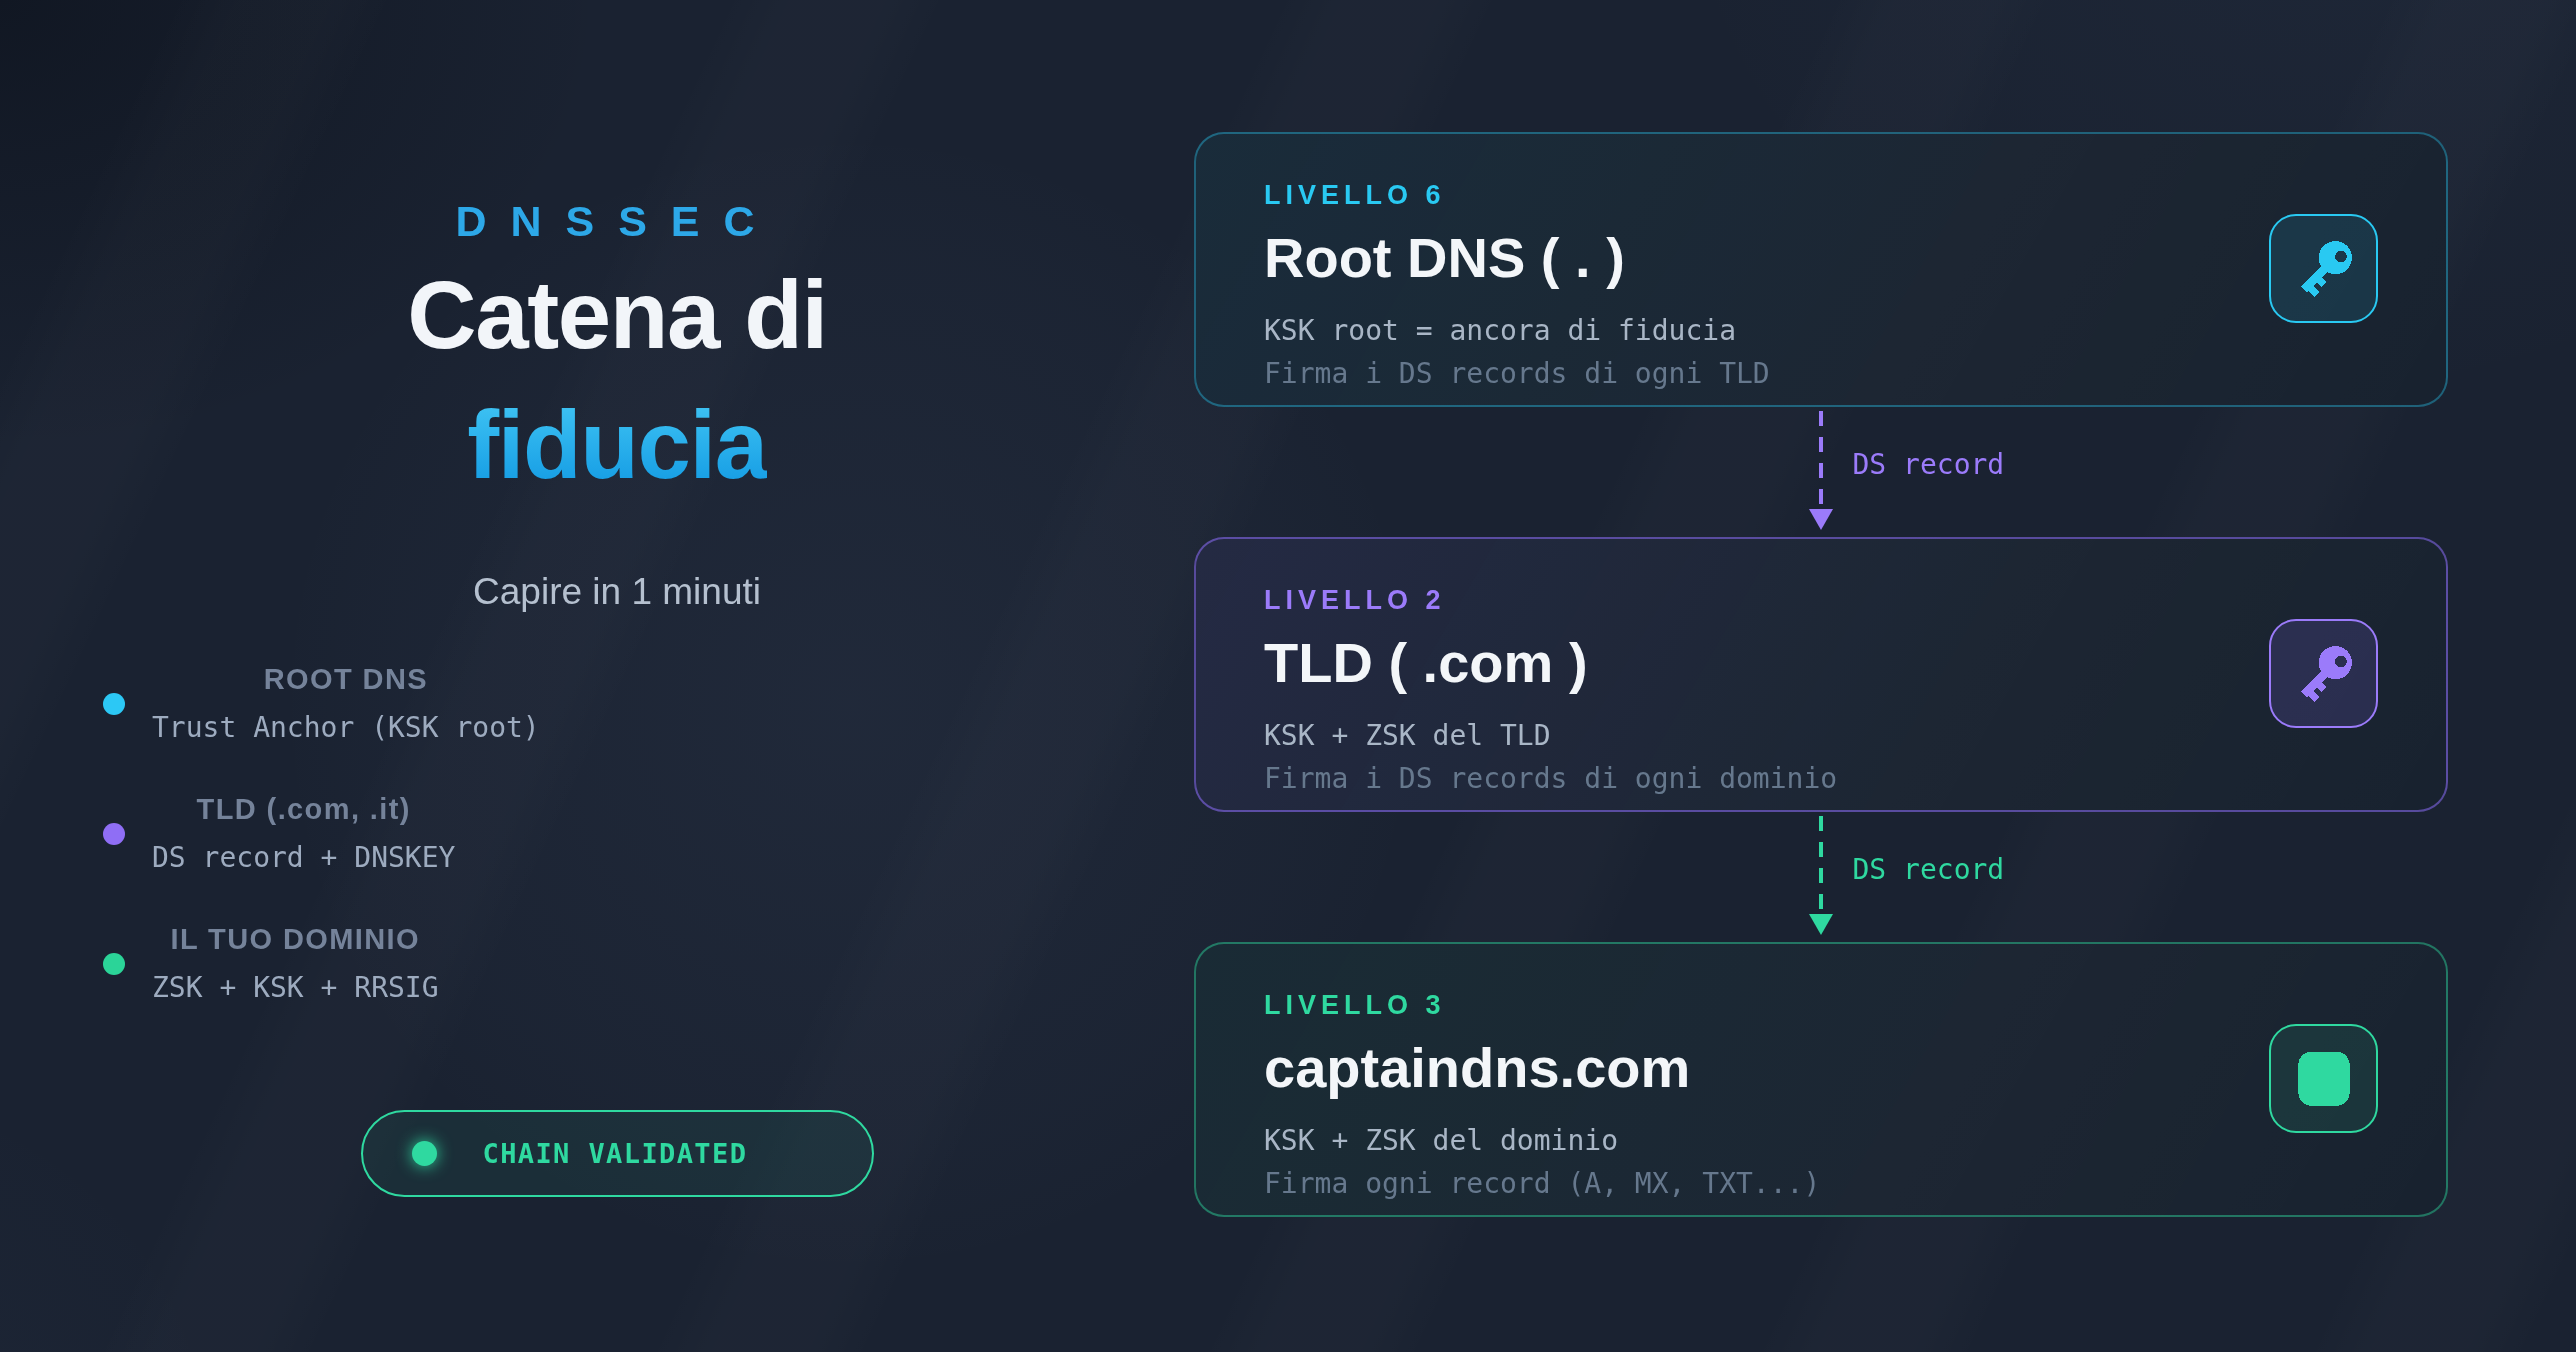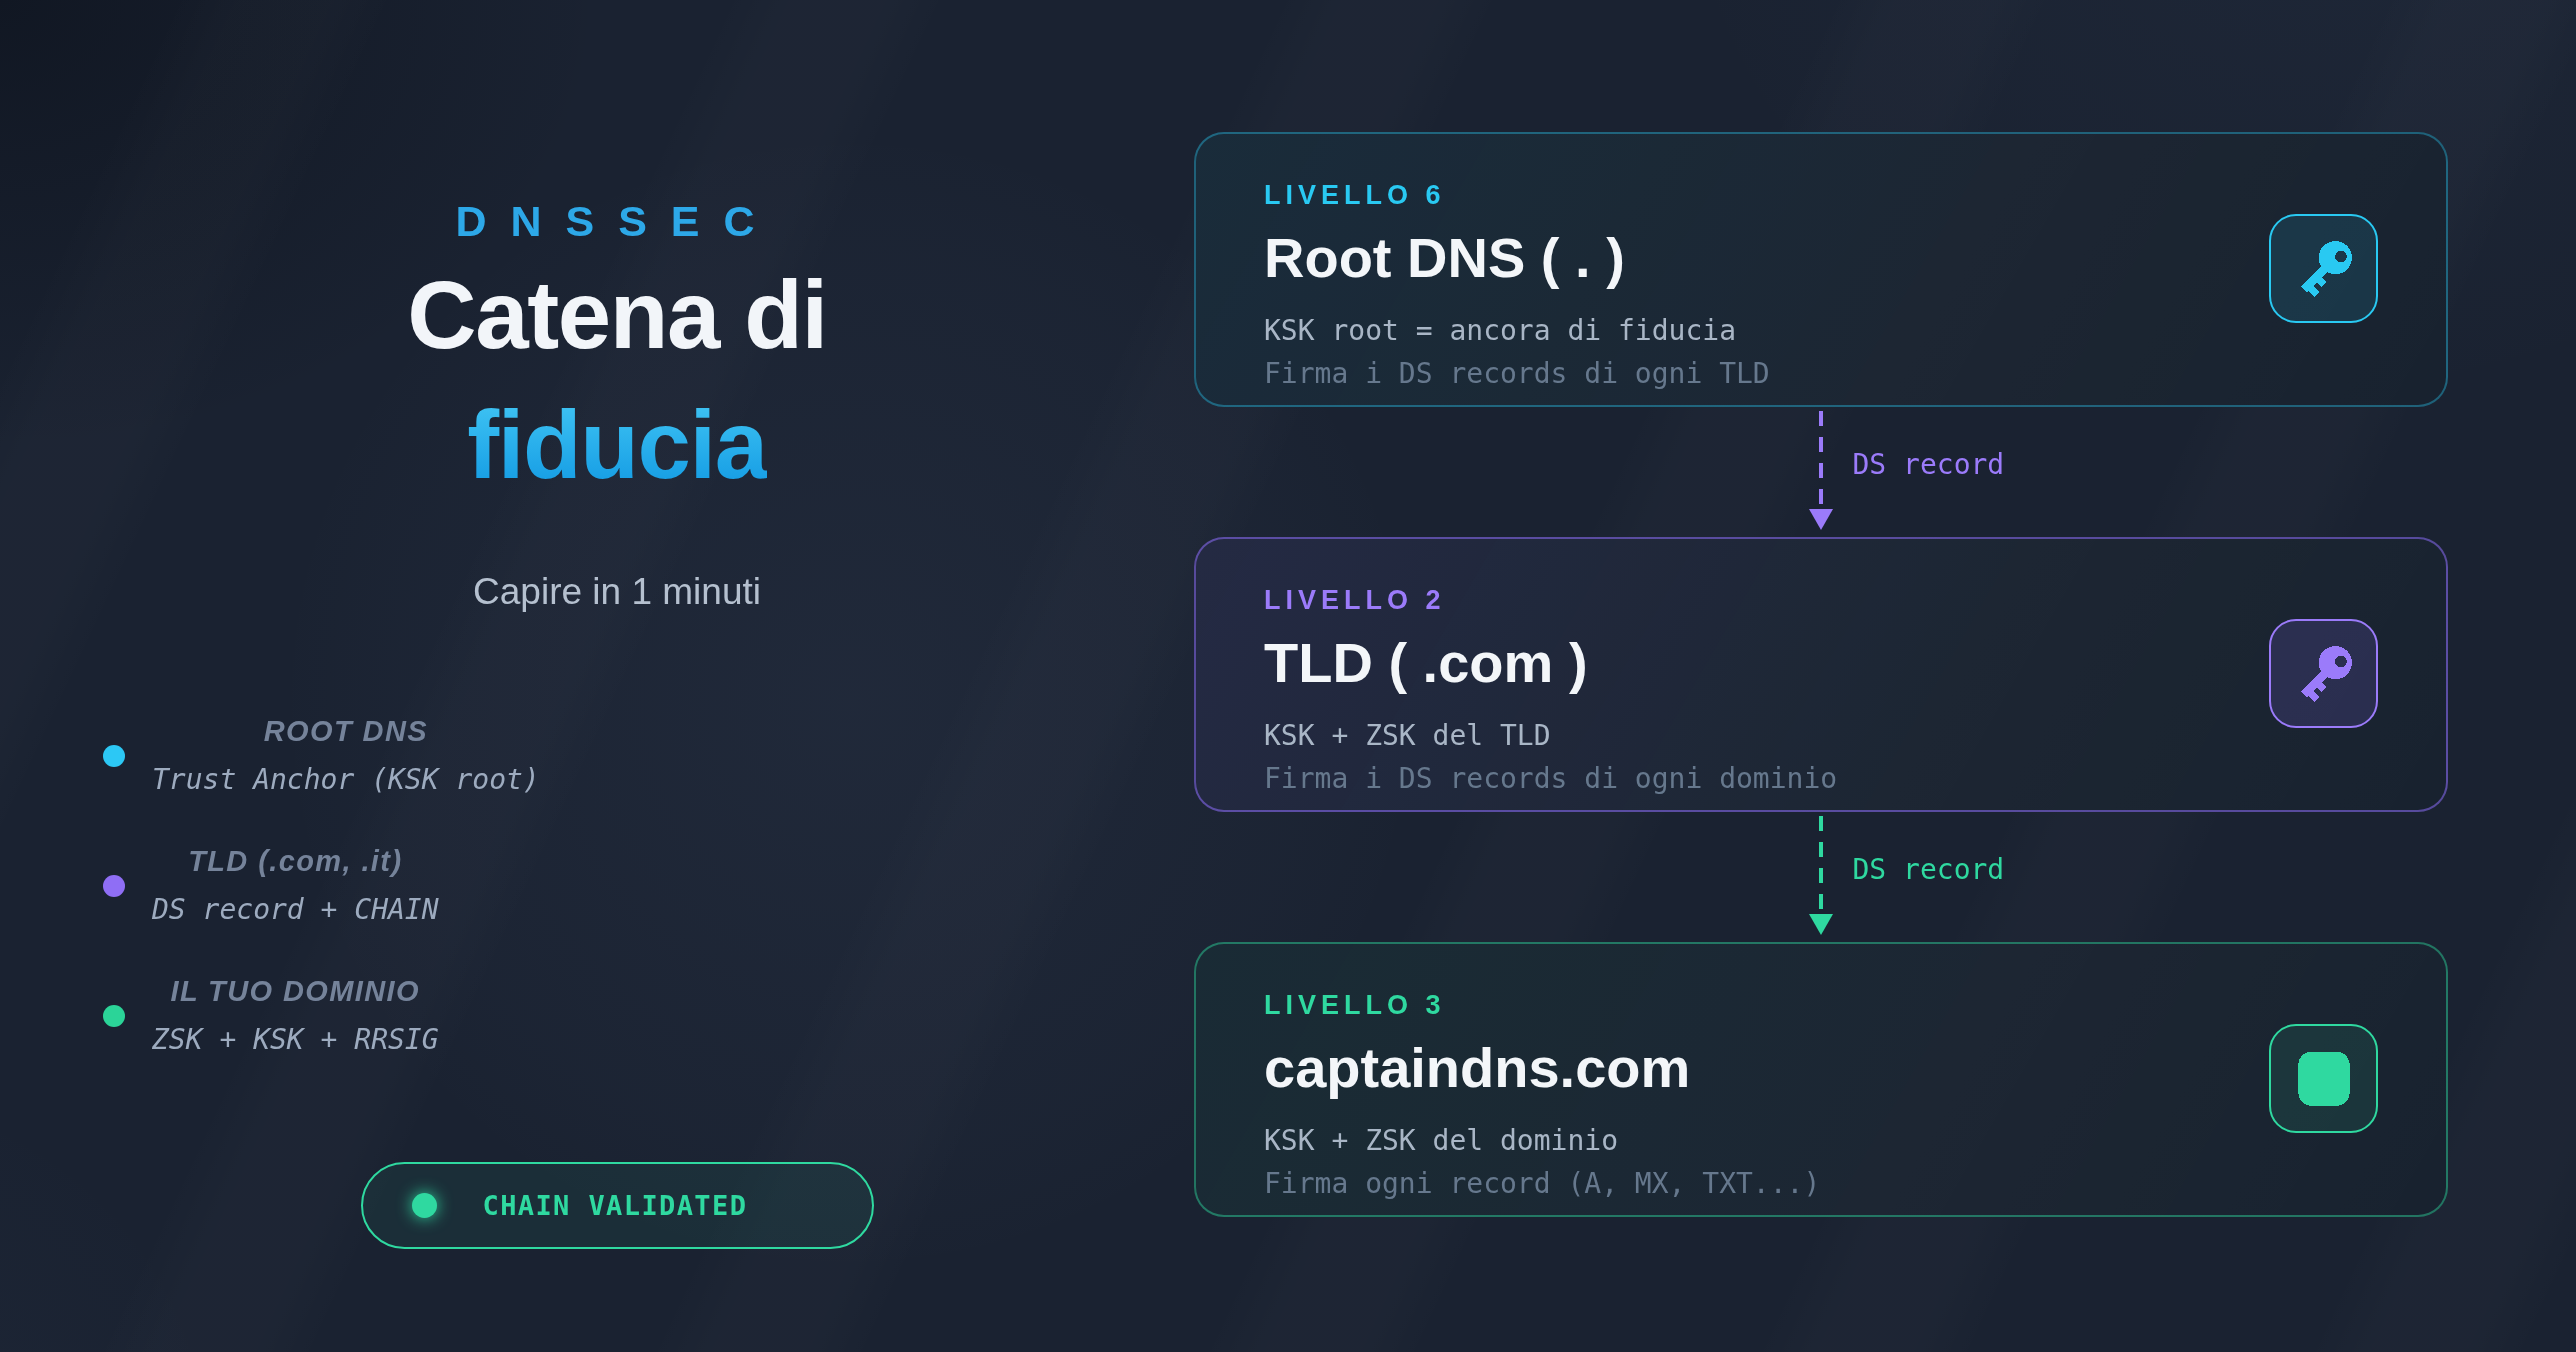--- a/index.html
+++ b/index.html
@@ -39,21 +39,21 @@
     font-size:96px; font-weight:700; letter-spacing:-1.4px;
     line-height:130px; color:#f2f5f9;
   }
   .title-accent {
     background:linear-gradient(180deg, var(--g1,#44c8f5), var(--g2,#0f97e2));
     -webkit-background-clip:text; background-clip:text; color:transparent;
   }
   .subtitle {
     margin-top:60px; font-size:37px; line-height:44px; color:#b5c0cf; font-weight:400;
   }
-  .trust-list { margin-top:101px; display:flex; flex-direction:column; gap:49px; margin-left:-49px;font-style:italic; }
+  .trust-list { margin-top:49px; display:flex; flex-direction:column; gap:49px; margin-left:-49px; }
   .trust-item { display:flex; align-items:center; gap:27px; }
   .bullet-dot { width:22px; height:22px; border-radius:50%; background:var(--c); flex:none; }
   .trust-lines { display:flex; flex-direction:column; gap:15px; }
   .trust-label {
     font-size:29px; line-height:33px; font-weight:600; letter-spacing:1.4px; color:#75839a;
   }
   .trust-detail {
     font-family:"DejaVu Sans Mono", monospace;
     font-size:28px; line-height:33px; color:#9dabbf;
   }
@@ -144,21 +144,21 @@
         <span class="bullet-dot" style="--c: #2cc8f5;"></span>
         <div class="trust-lines">
           <div class="trust-label">ROOT DNS</div>
           <div class="trust-detail">Trust Anchor (KSK root)</div>
         </div>
       </div>
       <div class="trust-item">
         <span class="bullet-dot" style="--c: #8f6ef5;"></span>
         <div class="trust-lines">
           <div class="trust-label">TLD (.com, .it)</div>
-          <div class="trust-detail">DS record + CHAIN</div>
+          <div class="trust-detail">DS record + DNSKEY</div>
         </div>
       </div>
       <div class="trust-item">
         <span class="bullet-dot" style="--c: #2bd498;"></span>
         <div class="trust-lines">
           <div class="trust-label">IL TUO DOMINIO</div>
           <div class="trust-detail">ZSK + KSK + RRSIG</div>
         </div>
       </div>
     </div>

